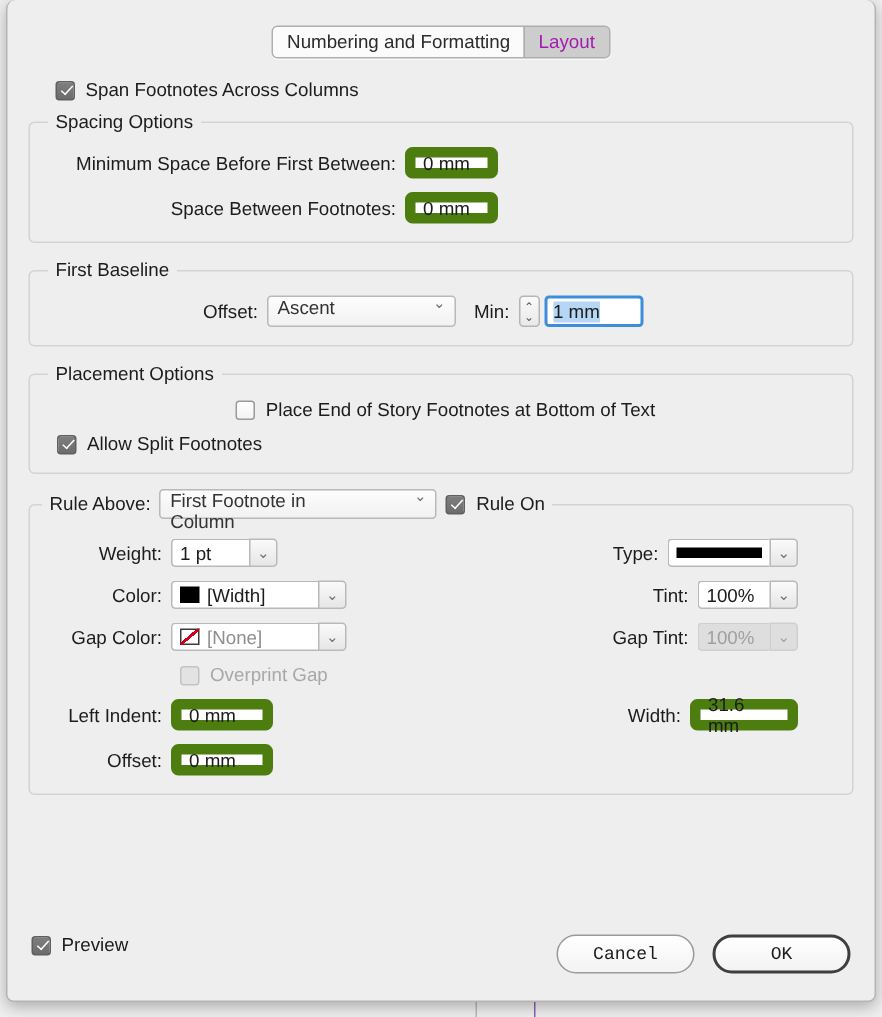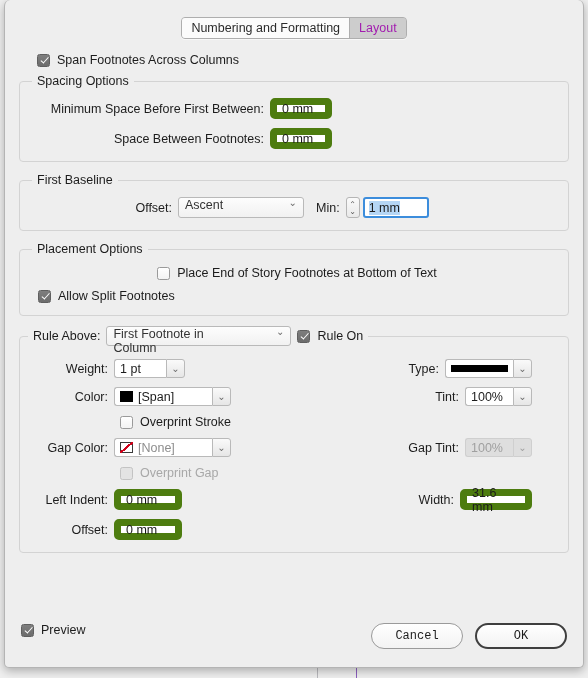--- a/index.html
+++ b/index.html
@@ -323,39 +323,32 @@
           </div>
           <div class="arrow">⌄</div>
         </div>
       </div>
 
       <div class="row">
         <div class="lbl right" style="width:76px;">Color:</div>
         <div class="combo" style="margin-left:6px;">
           <div class="entry" style="width:98px;">
             <span class="swatch-black"></span>
-            <span>[Span]</span>
+            <span>[Width]</span>
           </div>
           <div class="arrow">⌄</div>
         </div>
         <div class="spacer"></div>
         <div class="lbl right" style="width:56px;">Tint:</div>
         <div class="combo" style="margin-left:6px; margin-right:24px;">
           <div class="entry" style="width:48px;">100%</div>
           <div class="arrow">⌄</div>
         </div>
       </div>
 
-      <div class="row">
-        <div style="width:82px;"></div>
-        <div class="cb-row" style="margin-left:6px;">
-          <span class="cb"></span>
-          <span>Overprint Stroke</span>
-        </div>
-      </div>
 
       <div class="row" style="margin-top:4px;">
         <div class="lbl right" style="width:76px;">Gap Color:</div>
         <div class="combo" style="margin-left:6px;">
           <div class="entry" style="width:98px;">
             <span class="swatch-none"></span>
             <span style="color:#8e8e8e;">[None]</span>
           </div>
           <div class="arrow">⌄</div>
         </div>

